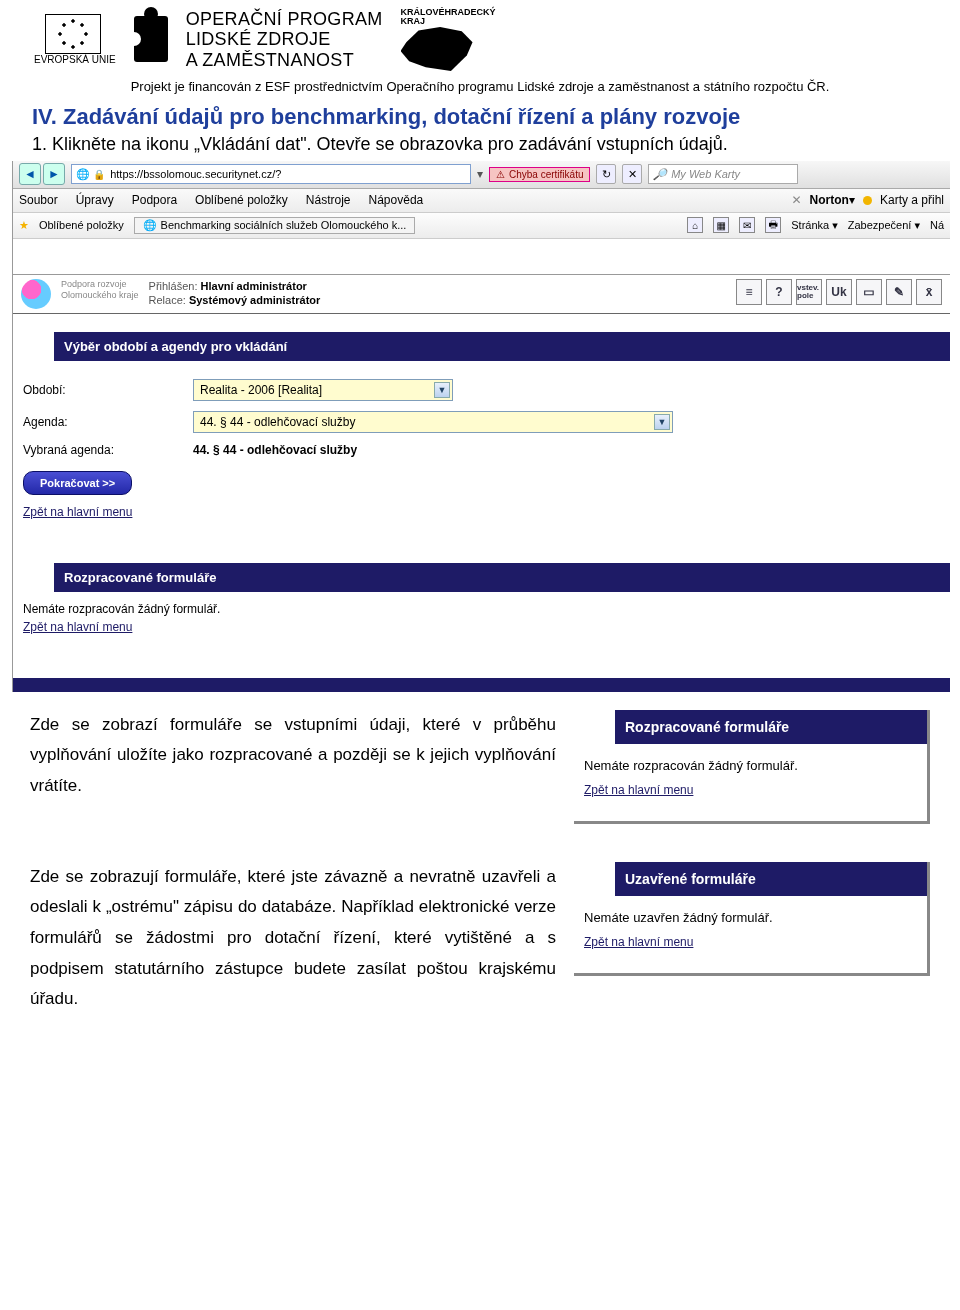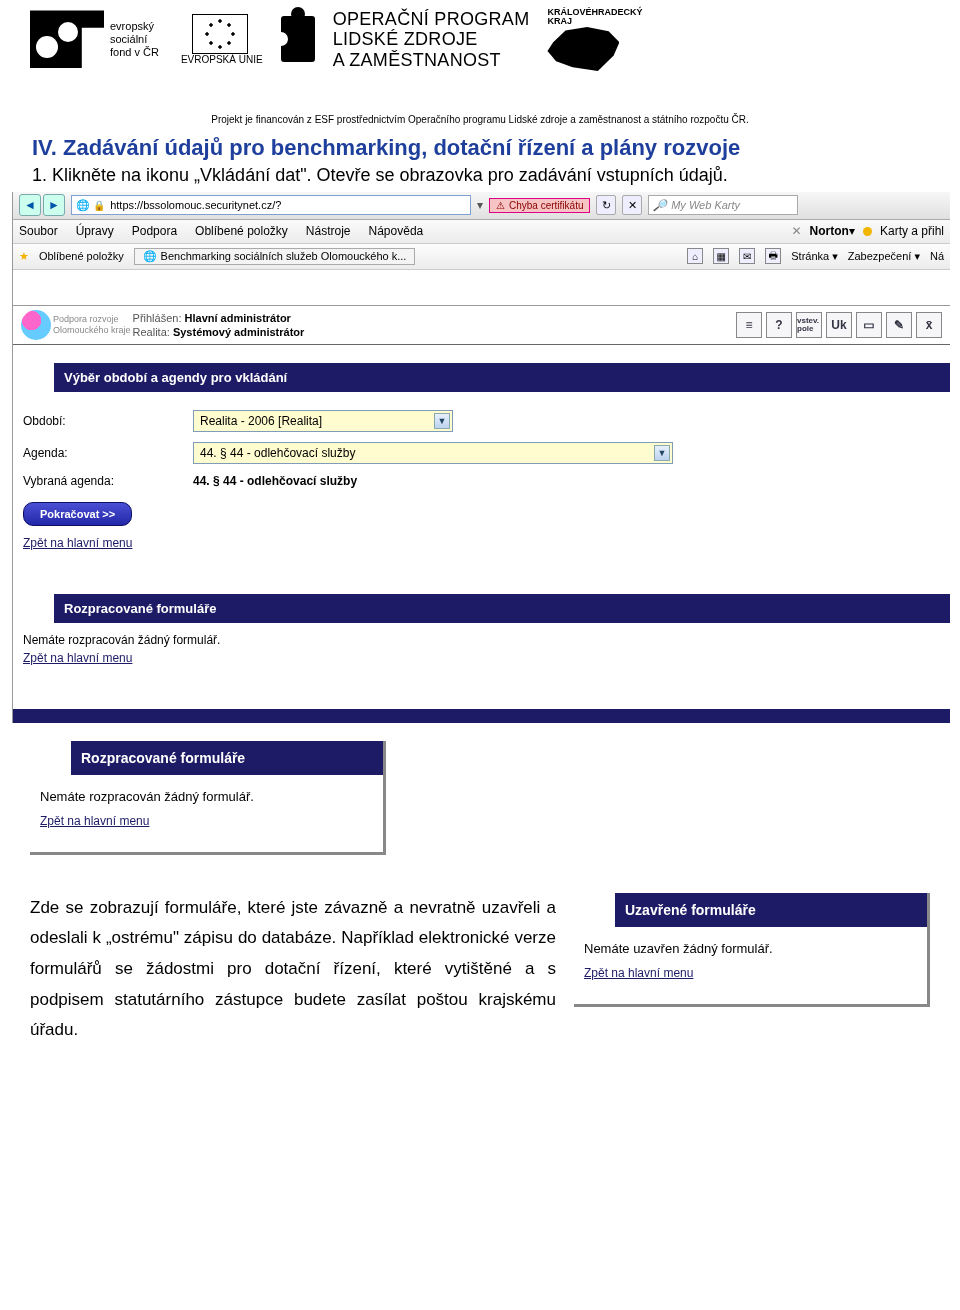--- a/index.html
+++ b/index.html
@@ -59,21 +59,21 @@
   .op-text{font-size:18px;line-height:1.12;font-weight:400;letter-spacing:.3px;}
   .kraj-block{display:flex;align-items:flex-start;gap:6px;}
   .kraj-text{font-size:9px;font-weight:bold;line-height:1.05;}
   .kraj-shape{
     width:72px;height:44px;background:#000;
     clip-path: polygon(8% 35%, 25% 8%, 55% 0, 85% 10%, 100% 35%, 92% 65%, 70% 100%, 35% 92%, 12% 78%, 0 55%);
   }
   .support-text{font-size:17px;font-weight:bold;line-height:1.2;}
   .support-text .www{font-weight:normal;font-size:16px;}
   .funding-line{
-    text-align:center;font-size:10px;padding:4px 20px 6px;margin-top:35px;
+    text-align:center;font-size:13px;padding:4px 20px 6px;
   }
   
   .doc-h2{
     color:#1f3f9c;font-size:22px;font-weight:bold;
     padding:4px 32px 2px;
   }
   .doc-step{
     font-size:18px;padding:2px 32px 6px;
   }
   
@@ -111,21 +111,21 @@
   .norton-dot{width:9px;height:9px;border-radius:50%;background:#f2b500;display:inline-block;}
   .fav-row{
     background:linear-gradient(#fdfdfd,#ececec);font-size:11px;
     display:flex;align-items:center;padding:2px 6px;gap:10px;border-bottom:1px solid #ccc;height:26px;
   }
   .fav-row .star{color:#f5b301;}
   .fav-row .right{margin-left:auto;display:flex;align-items:center;gap:10px;}
   .tool-ico{width:16px;height:16px;border:1px solid #888;background:#eef;display:inline-flex;align-items:center;justify-content:center;font-size:10px;}
   .gap-white{height:36px;background:#fff;border-bottom:1px solid #999;}
   .admin-row{
-    display:flex;align-items:center;padding:4px 8px;gap:2px;
+    display:flex;padding:4px 8px;gap:10px;
     border-bottom:1px solid #666;font-size:12px;
   }
   .admin-logo{
     width:30px;height:30px;border-radius:50%;
     background:radial-gradient(circle at 35% 35%,#f6c 0 35%,#6cf 36% 100%);
   }
   .admin-sub{font-size:9px;color:#888;line-height:1.2;}
   .admin-info{line-height:1.3;font-size:11px;color:#555;}
   .admin-info b{color:#000;}
   .admin-icons{margin-left:auto;display:flex;gap:4px;}
@@ -171,28 +171,20 @@
     width:356px;border-right:3px solid #888;border-bottom:3px solid #888;
   }
   .panel .section-bar{font-size:14px;padding:9px 10px;}
   .panel .body{background:#fff;padding:14px 10px;font-size:13px;}
   .panel .link-back{margin-top:10px;color:#1e1b66;}
 </style>
 </head>
 <body>
 
 <div class="header-strip">
-  <div class="logo-esf">
-    <div class="esf-shape"></div>
-    <div class="txt">
-      <span>evropský</span>
-      <span>sociální</span>
-      <span>fond v ČR</span>
-    </div>
-  </div>
   <div style="display:flex;flex-direction:column;align-items:center;">
     <div class="eu-flag">
         <div class="stars"></div>
       </div>
     <div class="eu-label">EVROPSKÁ UNIE</div>
   </div>
   <div class="puzzle"></div>
   <div class="op-text">
     <div>OPERAČNÍ PROGRAM</div>
     <div>LIDSKÉ ZDROJE</div>
@@ -274,21 +266,21 @@
   <div class="gap-white"></div>
 
   <div class="admin-row">
     <div class="admin-logo"></div>
     <div class="admin-sub">
       <div>Podpora rozvoje</div>
       <div>Olomouckého kraje</div>
     </div>
     <div class="admin-info">
       <div><span>Přihlášen:</span> <b>Hlavní administrátor</b></div>
-      <div><span>Realita:</span> <b>Systémový administrátor</b></div>
+      <div><span>Relace:</span> <b>Systémový administrátor</b></div>
     </div>
     <div class="admin-icons">
       <div class="tbar-ico">≡</div>
       <div class="tbar-ico">?</div>
       <div class="tbar-ico" style="font-size:8px;line-height:1;">vstev. pole</div>
       <div class="tbar-ico">Uk</div>
       <div class="tbar-ico">▭</div>
       <div class="tbar-ico">✎</div>
       <div class="tbar-ico">x̄</div>
     </div>
@@ -325,20 +317,21 @@
   <div class="section-bar">Rozpracované formuláře</div>
   <div class="pad-text">Nemáte rozpracován žádný formulář.</div>
   <div class="pad-text" style="padding-top:0;"><a class="link-back">Zpět na hlavní menu</a></div>
 
   <div class="gap-white3"></div>
 
   <div class="truncate-bar"></div>
 </div>
 
 <div class="pair">
+  <div class="para">Zde se zobrazí formuláře se vstupními údaji, které v průběhu vyplňování uložíte jako rozpracované a později se k jejich vyplňování vrátíte.</div>
   <div class="panel">
     <div class="section-bar">Rozpracované formuláře</div>
     <div class="body">
       <div>Nemáte rozpracován žádný formulář.</div>
       <a class="link-back">Zpět na hlavní menu</a>
     </div>
   </div>
 </div>
 
 <div class="pair" style="padding-top:34px;">

